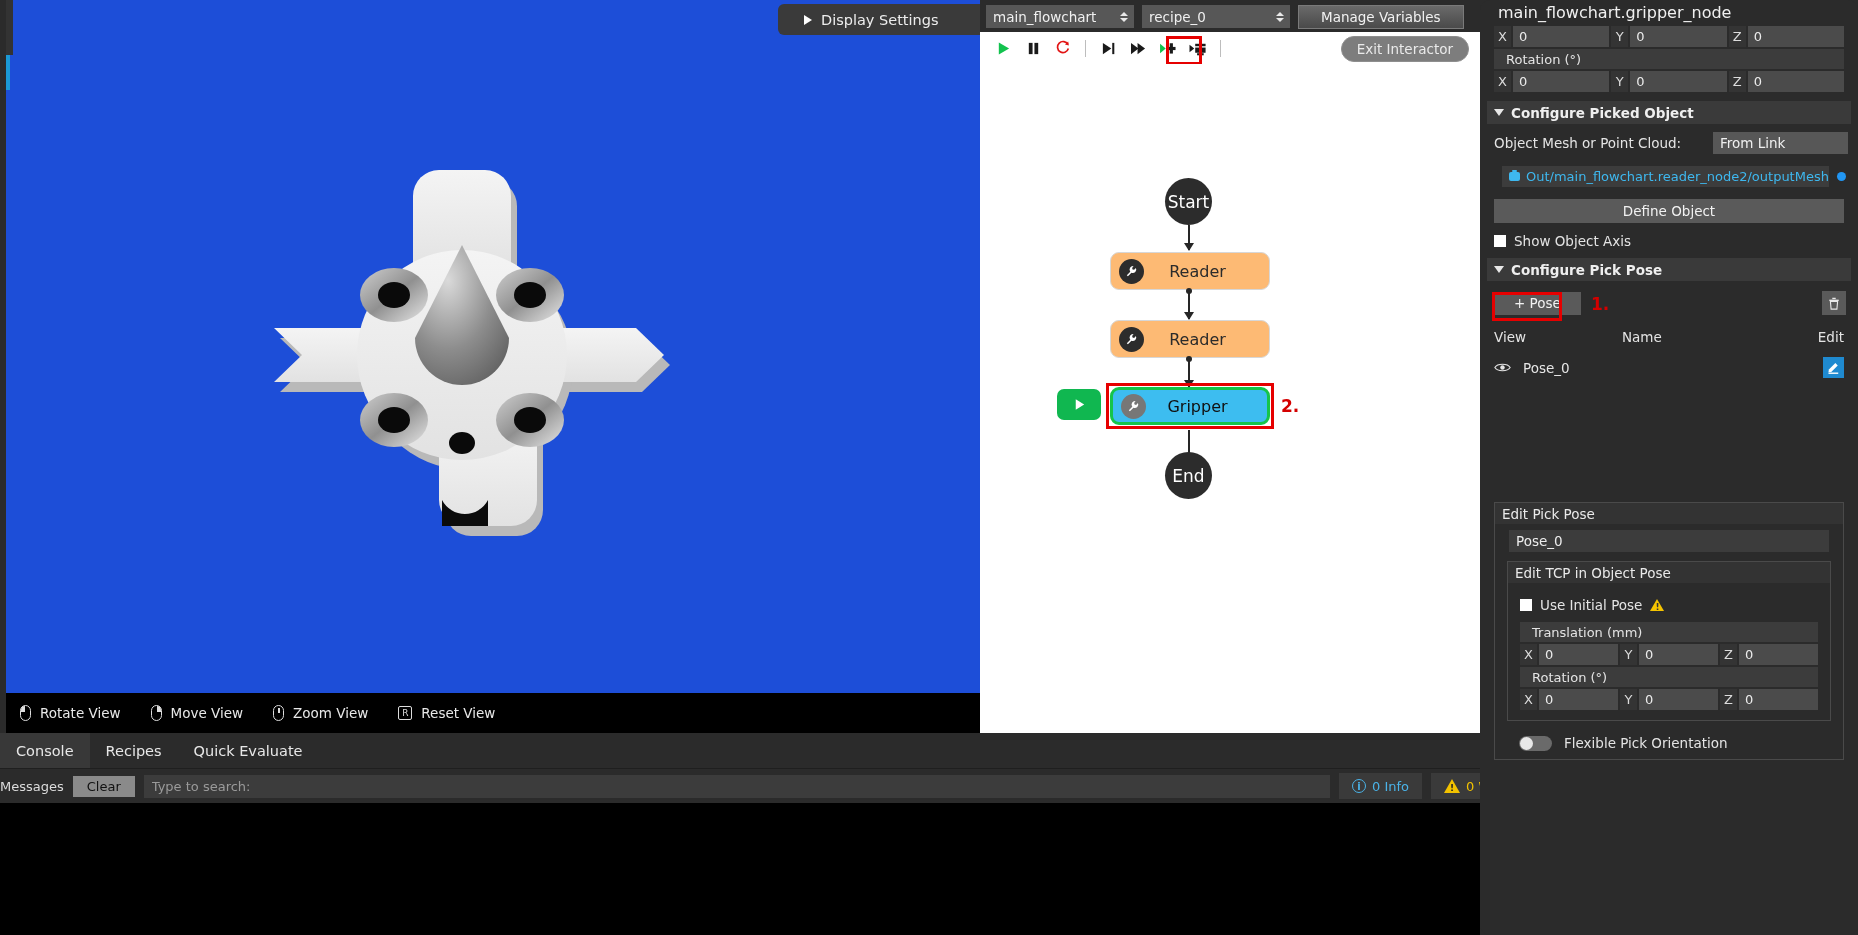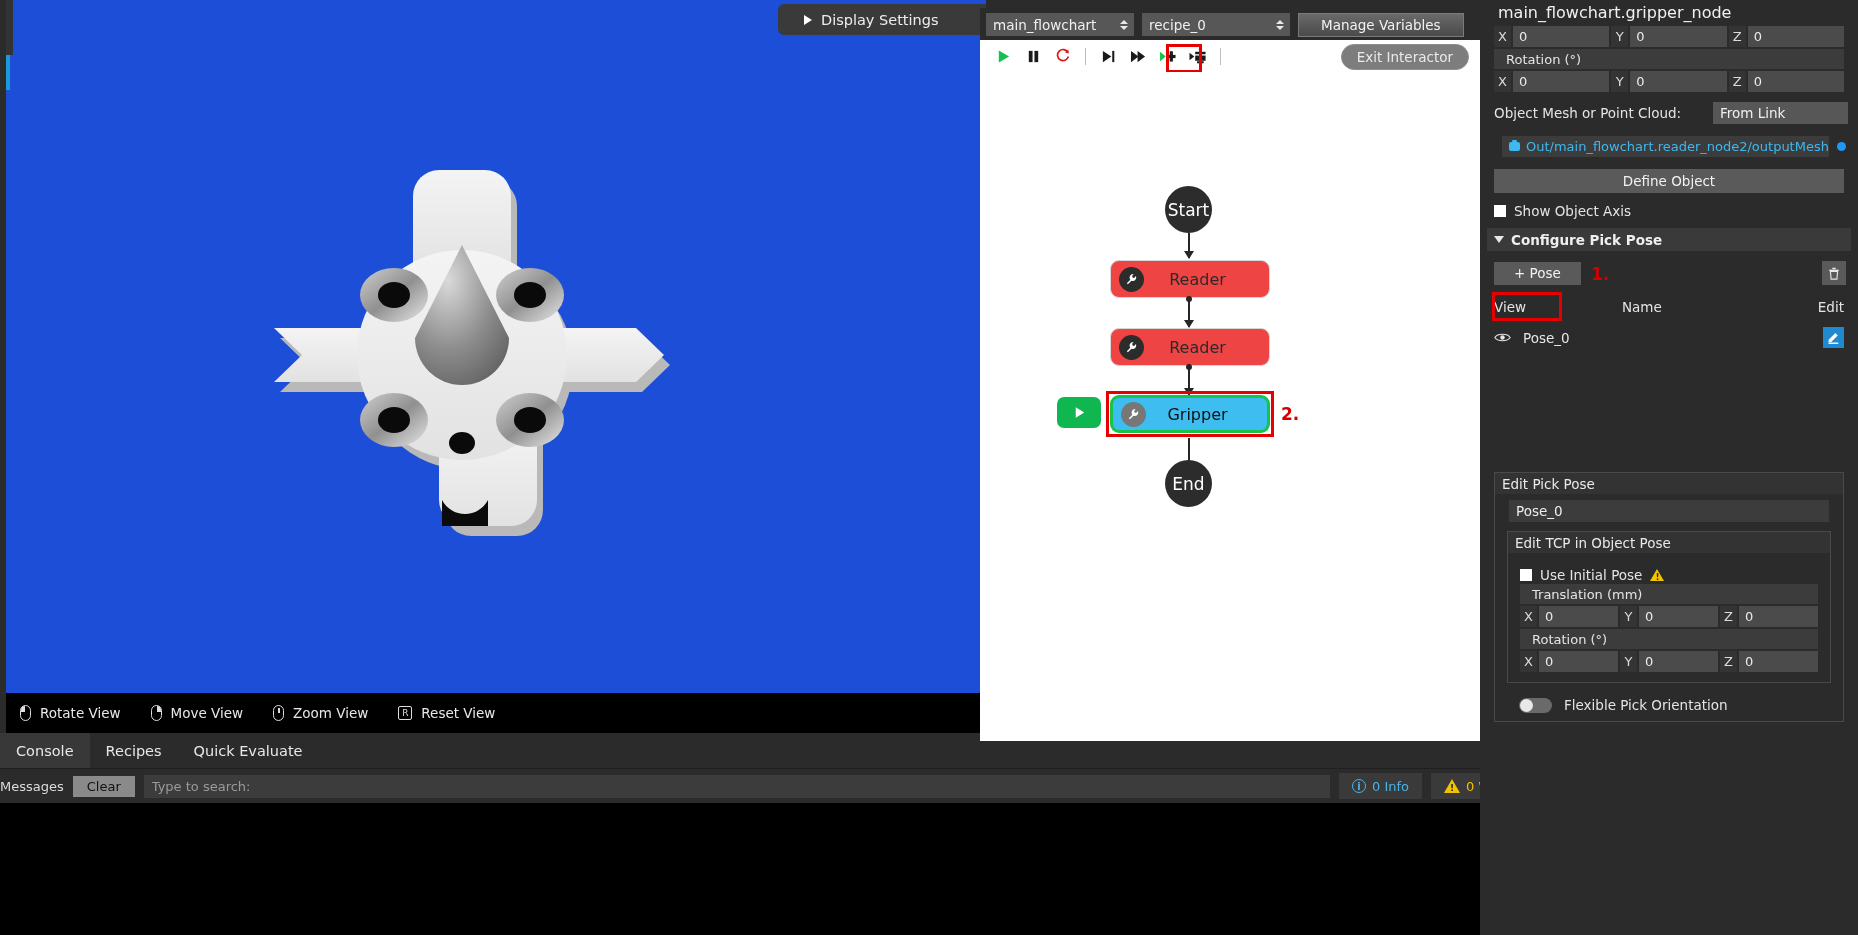--- a/index.html
+++ b/index.html
@@ -72,21 +72,21 @@
   .ic-info{width:14px;height:14px;border:1.6px solid #4ab3e8;border-radius:50%;color:#4ab3e8;
      font-size:10px;display:flex;align-items:center;justify-content:center;font-weight:bold;}
   .ic-warn{width:0;height:0;border-left:8px solid transparent;border-right:8px solid transparent;
      border-bottom:14px solid #f2c200;position:relative;}
   .ic-warn::after{content:'!';position:absolute;left:-2px;top:4px;font-size:9px;color:#222;font-weight:bold;}
   .ic-err{width:15px;height:15px;border-radius:50%;background:#e01b1b;color:#fff;font-size:10px;
      display:flex;align-items:center;justify-content:center;font-weight:bold;}
   #console-body { position:absolute; left:0; top:70px; width:1480px; height:132px; background:#000; }
 
   
-  #fc-panel { position:absolute; left:980px; top:8px; width:500px; height:733px; background:#2b2b2b;}
+  #fc-panel { position:absolute; left:980px; top:0; width:500px; height:733px; background:#2b2b2b;}
   #fc-selectors { display:flex; align-items:center; gap:8px; height:30px; padding:3px 6px 0 6px;}
   .sel {
     height:23px; background:#575757; color:#f0f0f0; font-size:13.5px;
     display:flex; align-items:center; padding:0 7px; position:relative; cursor:pointer;
   }
   .sel .spin { position:absolute; right:6px; top:50%; transform:translateY(-50%);
      display:flex; flex-direction:column; gap:2px; }
   .sel .spin i { width:0;height:0;border-left:4px solid transparent;border-right:4px solid transparent;}
   .sel .spin .up { border-bottom:4px solid #e8e8e8; }
   .sel .spin .dn { border-top:4px solid #e8e8e8; }
@@ -110,21 +110,21 @@
     position:absolute; left:0; top:64px; width:500px; height:669px; background:#fff;
     overflow:hidden;
   }
   .node-circle {
     position:absolute; width:47px;height:47px;border-radius:50%;background:#2c2c2c;
     color:#fff; font-size:17px; display:flex;align-items:center;justify-content:center;
     left:185px; cursor:pointer;
   }
   .node-box {
     position:absolute; left:130px; width:160px; height:38px; border-radius:9px;
-    background:#ef4444; border:1.3px solid #d7d7d7; display:flex; align-items:center;
+    background:#fdba74; border:1.3px solid #d7d7d7; display:flex; align-items:center;
     cursor:pointer;
   }
   .node-box .nb-icon {
     width:25px;height:25px;border-radius:50%;background:#2c2c2c;margin-left:8px;
     display:flex;align-items:center;justify-content:center;
   }
   .node-box .nb-label { flex:1; text-align:center; font-size:16px; color:#2b2b2b; margin-right:18px;}
   .node-box.selected { background:#3dbdf0; border:3px solid #16c44a; }
   .node-box.selected .nb-icon { background:#777; }
   .node-box.selected .nb-label { color:#111; }
@@ -456,20 +456,24 @@
     <div class="sub-lab">Rotation (°)</div>
     <div class="xyz-row">
       <div class="xyz-lab">X</div>
       <div class="xyz-val">0</div>
       <div class="xyz-lab">Y</div>
       <div class="xyz-val">0</div>
       <div class="xyz-lab">Z</div>
       <div class="xyz-val">0</div>
     </div>
 
+    <div class="section-head">
+      <span class="caret"></span>
+      <span>Configure Picked Object</span>
+    </div>
 
     <div id="mesh-row">
       <span class="row-lbl">Object Mesh or Point Cloud:</span>
       <div id="mesh-dd">
         <span>From Link</span>
         <span class="spin"><i class="up"></i><i class="dn"></i></span>
       </div>
     </div>
 
     <div id="link-row">
@@ -538,21 +542,21 @@
         <div class="name-field">Pose_0</div>
 
         <div style="margin-top:9px;">
           <div class="grp-title" style="margin:0 12px;">Edit TCP in Object Pose</div>
           <div class="grp-body" style="margin:0 12px;">
             <div class="chk-row" style="margin:8px 0 0 12px;">
               <span class="chkbox"></span>
               <span class="row-lbl">Use Initial Pose</span>
               <span class="warn-tri"></span>
             </div>
-            <div class="sub-lab" style="margin:1px 12px 2px 12px;">Translation (mm)</div>
+            <div class="sub-lab" style="margin:9px 12px 2px 12px;">Translation (mm)</div>
             <div class="xyz-row" style="margin:0 12px 2px 12px;">
               <div class="xyz-lab">X</div>
               <div class="xyz-val">0</div>
               <div class="xyz-lab">Y</div>
               <div class="xyz-val">0</div>
               <div class="xyz-lab">Z</div>
               <div class="xyz-val">0</div>
             </div>
             <div class="sub-lab" style="margin:0 12px 2px 12px;">Rotation (°)</div>
             <div class="xyz-row" style="margin:0 12px 2px 12px;">

